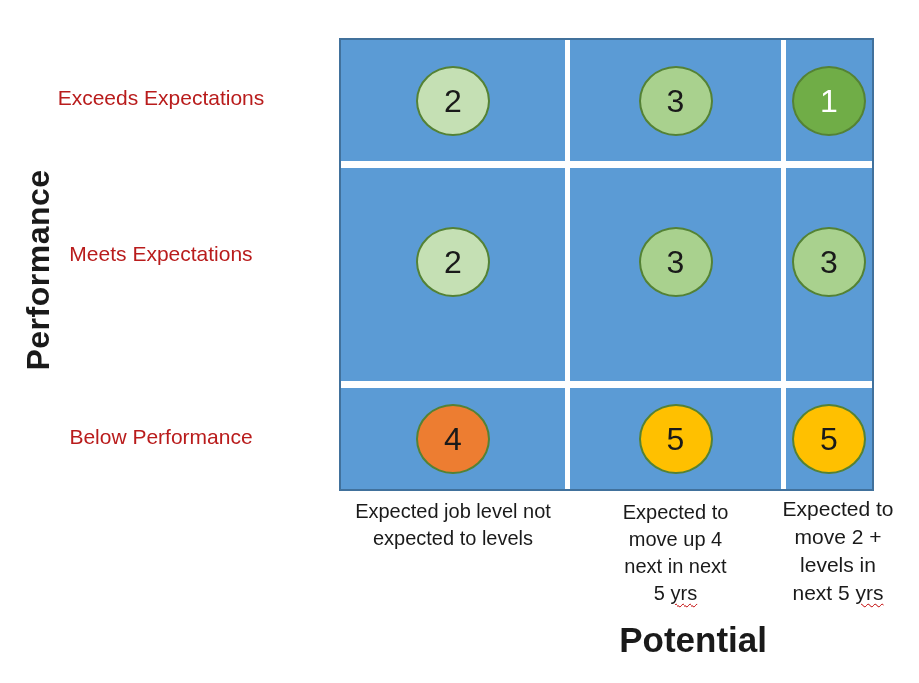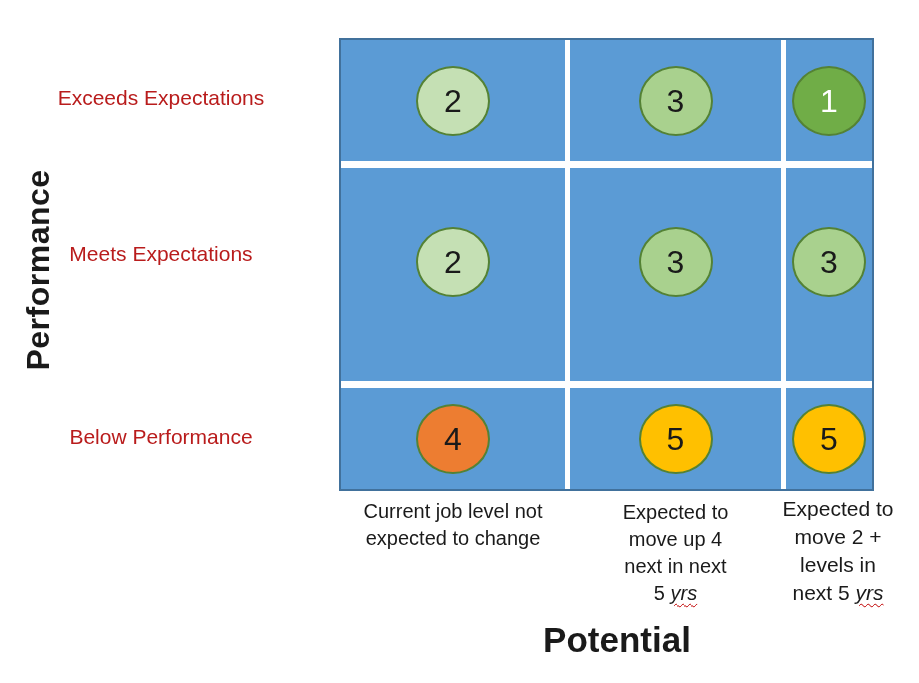--- a/index.html
+++ b/index.html
@@ -86,30 +86,29 @@
   }
   .col-label.c0 { left: 341px; width: 224px; top: 498px; }
   .col-label.c1 { left: 570px; width: 211px; top: 499px; }
   .col-label.c2 { left: 753px; width: 170px; top: 495px; font-size: 21px; line-height: 28px; }
 
   .squiggle {
     text-decoration-line: underline;
     text-decoration-style: wavy;
     text-decoration-thickness: 1px;
     text-underline-offset: 3px;
-    font-style: italic;
   }
 
   
   .xlabel {
     position: absolute;
     left: 467px;
     width: 300px;
     top: 620px;
-    text-align: center;
+    text-align: right;
     font-size: 35px;
     font-weight: bold;
     color: #1a1a1a;
   }
 </style>
 </head>
 <body>
 
 <div class="page">
 
@@ -143,22 +142,22 @@
       </div>
       <div class="cell r2 c1" style="background: rgb(91, 155, 213);">
         <div class="bubble" style="background: rgb(255, 192, 0); border-color: rgb(84, 130, 53); color: rgb(26, 26, 26);">5</div>
       </div>
       <div class="cell r2 c2" style="background: rgb(91, 155, 213);">
         <div class="bubble" style="background: rgb(255, 192, 0); border-color: rgb(84, 130, 53); color: rgb(26, 26, 26);">5</div>
       </div>
     </div>
 
   <div class="col-label c0">
-      <div>Current job level not</div>
-      <div>expected to change</div>
+      <div>Expected job level not</div>
+      <div>expected to levels</div>
     </div>
   <div class="col-label c1">
       <div>Expected to</div>
       <div>move up 4</div>
       <div>next in next</div>
       <div>5 <span class="squiggle" style="text-decoration-color: rgb(192, 0, 0);">yrs</span></div>
     </div>
   <div class="col-label c2">
       <div>Expected to</div>
       <div>move 2 +</div>

